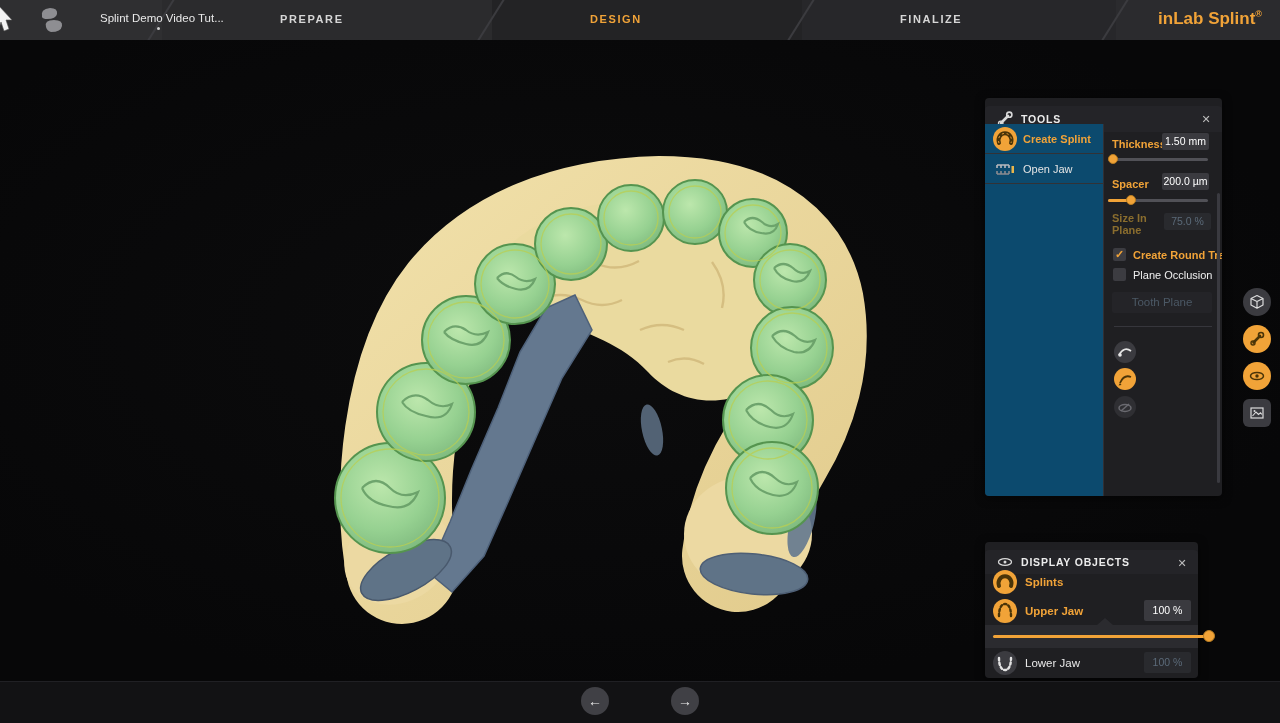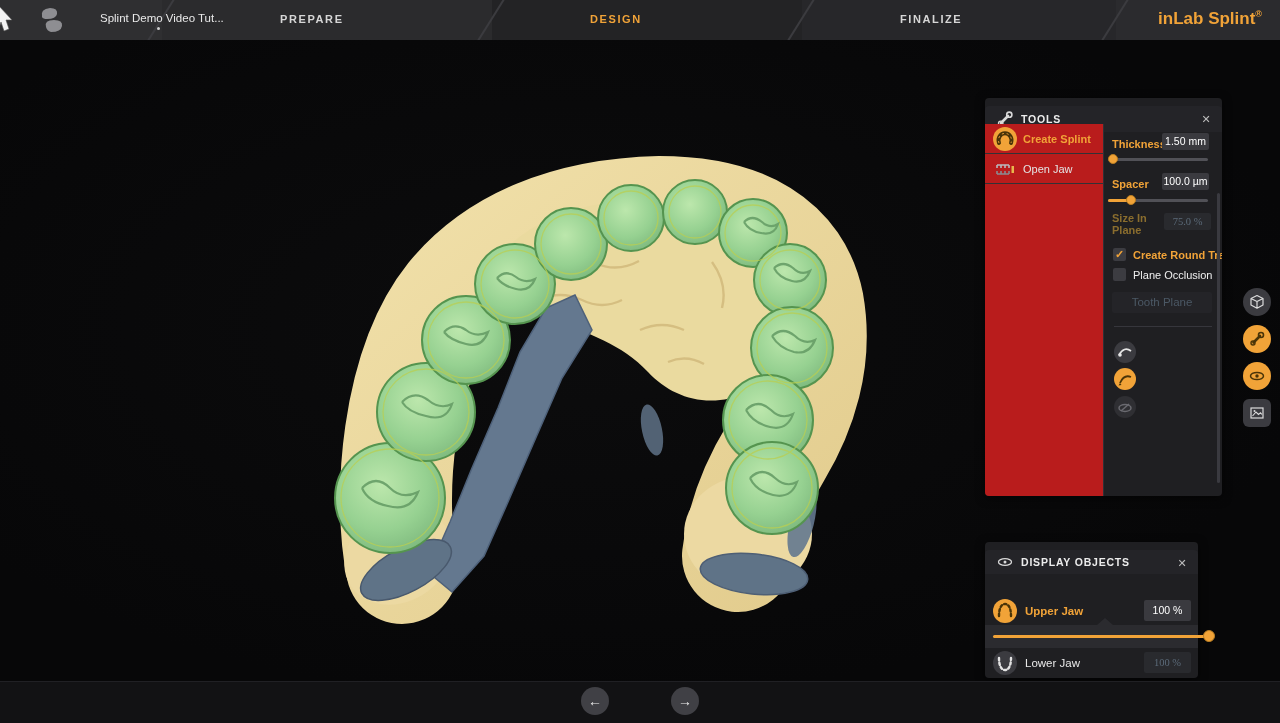--- a/index.html
+++ b/index.html
@@ -33,35 +33,35 @@
   
   .panel{position:absolute;background:#1f1f22;border-radius:4px;box-shadow:0 2px 10px rgba(0,0,0,.6);}
   .panel-head{position:absolute;left:0;top:8px;right:0;height:26px;background:#242428;border-radius:4px 4px 0 0;}
   .panel-title{position:absolute;left:36px;top:7px;font-size:10.5px;font-weight:700;letter-spacing:.8px;color:#ececec;}
   .panel-close{position:absolute;right:8px;top:5px;width:16px;height:16px;color:#bdbdbd;font-size:11px;
     text-align:center;line-height:16px;cursor:pointer;}
   .head-ic{position:absolute;left:12px;top:5px;width:16px;height:16px;}
 
   
   .tools-panel{left:985px;top:58px;width:237px;height:398px;}
-  .tp-left{position:absolute;left:0;top:26px;width:119px;bottom:0;background:#b91c1c;border-right:1px solid #303035;border-radius:0 0 0 4px;}
+  .tp-left{position:absolute;left:0;top:26px;width:119px;bottom:0;background:#0c4a6e;border-right:1px solid #303035;border-radius:0 0 0 4px;}
   .tool-item{position:absolute;left:0;width:119px;height:30px;border-bottom:1px solid #323236;cursor:pointer;}
   .tool-ic{position:absolute;left:8px;top:3px;width:24px;height:24px;border-radius:50%;}
   .tool-ic.flat{border-radius:0;}
   .tool-lbl{position:absolute;left:38px;top:50%;transform:translateY(-50%);font-size:11px;color:#e4e4e4;line-height:12px;}
   .tool-item.active .tool-lbl{color:#f1a338;font-weight:700;}
   .orange-circ{background:#f1a338;}
   .dark-circ{background:#3b3b40;}
   .dim-circ{background:#2f2f33;}
 
   .tp-lbl{position:absolute;font-size:11px;font-weight:700;color:#f1a338;line-height:12px;}
   .tp-lbl.dim{color:#8a6d2e;}
   .val-box{position:absolute;width:47px;height:17px;background:#3a3a3f;border-radius:2px;color:#fff;
     font-size:10.5px;text-align:center;line-height:17px;}
-  .val-box.dim{background:#292a2e;color:#5b6a79;font-family:Liberation Serif, serif;}
+  .val-box.dim{background:#292a2e;color:#5b6a79;}
   .track{position:absolute;height:3px;background:#515157;border-radius:2px;}
   .track-fill{position:absolute;height:3px;background:#f1a338;border-radius:2px;}
   .knob{position:absolute;width:10px;height:10px;border-radius:50%;background:#f1a338;border:1px solid #b87d22;}
   .cb{position:absolute;width:13px;height:13px;background:#3c3c41;border-radius:2px;color:#f1a338;
     font-size:11px;font-weight:700;line-height:13px;text-align:center;cursor:pointer;}
   .cb-lbl{position:absolute;font-size:11px;color:#efefef;white-space:nowrap;overflow:hidden;}
   .cb-lbl.orange{color:#f1a338;font-weight:700;width:89px;}
   .btn{position:absolute;left:1112px;width:100px;height:21px;border-radius:2px;text-align:center;
     font-size:11.5px;line-height:21px;cursor:pointer;}
   .btn.disabled{background:#242428;color:#4b5865;cursor:default;}
@@ -243,21 +243,21 @@
           <div class="tool-lbl">Open Jaw</div>
         </div>
       </div>
 
       <div class="tp-lbl" style="left:127px;top:40px">Thickness</div>
       <div class="val-box" style="left:177px;top:35px">1.50 mm</div>
       <div class="track" style="left:123px;top:60px;width:100px"></div>
       <div class="knob" style="left:123px;top:56px"></div>
 
       <div class="tp-lbl" style="left:127px;top:80px">Spacer</div>
-      <div class="val-box" style="left:177px;top:75px">100.0 µm</div>
+      <div class="val-box" style="left:177px;top:75px">200.0 µm</div>
       <div class="track" style="left:123px;top:101px;width:100px"></div>
       <div class="track-fill" style="left:123px;top:101px;width:23px"></div>
       <div class="knob" style="left:141px;top:97px"></div>
 
       <div class="tp-lbl dim" style="left:127px;top:114px;width:52px">Size In Plane</div>
       <div class="val-box dim" style="left:179px;top:115px">75.0 %</div>
 
       <div class="cb" style="left:128px;top:150px">✓</div>
       <div class="cb-lbl orange" style="left:148px;top:151px">Create Round Tra</div>
       <div class="cb" style="left:128px;top:170px"></div>
@@ -320,20 +320,28 @@
     <div class="panel disp-panel">
       <div class="panel-head" style="height:24px">
         <svg class="head-ic" style="top:4px" viewBox="0 0 16 16">
           <ellipse cx="8" cy="8" rx="6.5" ry="3.4" fill="none" stroke="#d9d9d9" stroke-width="1.3"></ellipse>
           <circle cx="8" cy="8" r="1.5" fill="#d9d9d9"></circle>
         </svg>
         <div class="panel-title" style="top:6px">DISPLAY OBJECTS</div>
         <div class="panel-close">✕</div>
       </div>
 
+      <div class="do-row" style="top:26px">
+        <div class="do-ic orange-circ">
+          <svg viewBox="0 0 24 24" width="24" height="24">
+              <path d="M6 16 A6.5 7 0 1 1 18 16" fill="none" stroke="#4a3408" stroke-width="4" stroke-linecap="round"></path>
+            </svg>
+        </div>
+        <div class="do-lbl">Splints</div>
+      </div>
 
       <div class="do-row" style="top:55px">
         <div class="do-ic orange-circ">
           <svg viewBox="0 0 24 24" width="24" height="24">
               <path d="M6 17 C6 8 9 5 12 5 C15 5 18 8 18 17" fill="none" stroke="#4a3408" stroke-width="2.4" stroke-dasharray="2.2 2.4" stroke-linecap="round"></path>
             </svg>
         </div>
         <div class="do-lbl">Upper Jaw</div>
         <div class="val-box do-val">100 %</div>
       </div>

